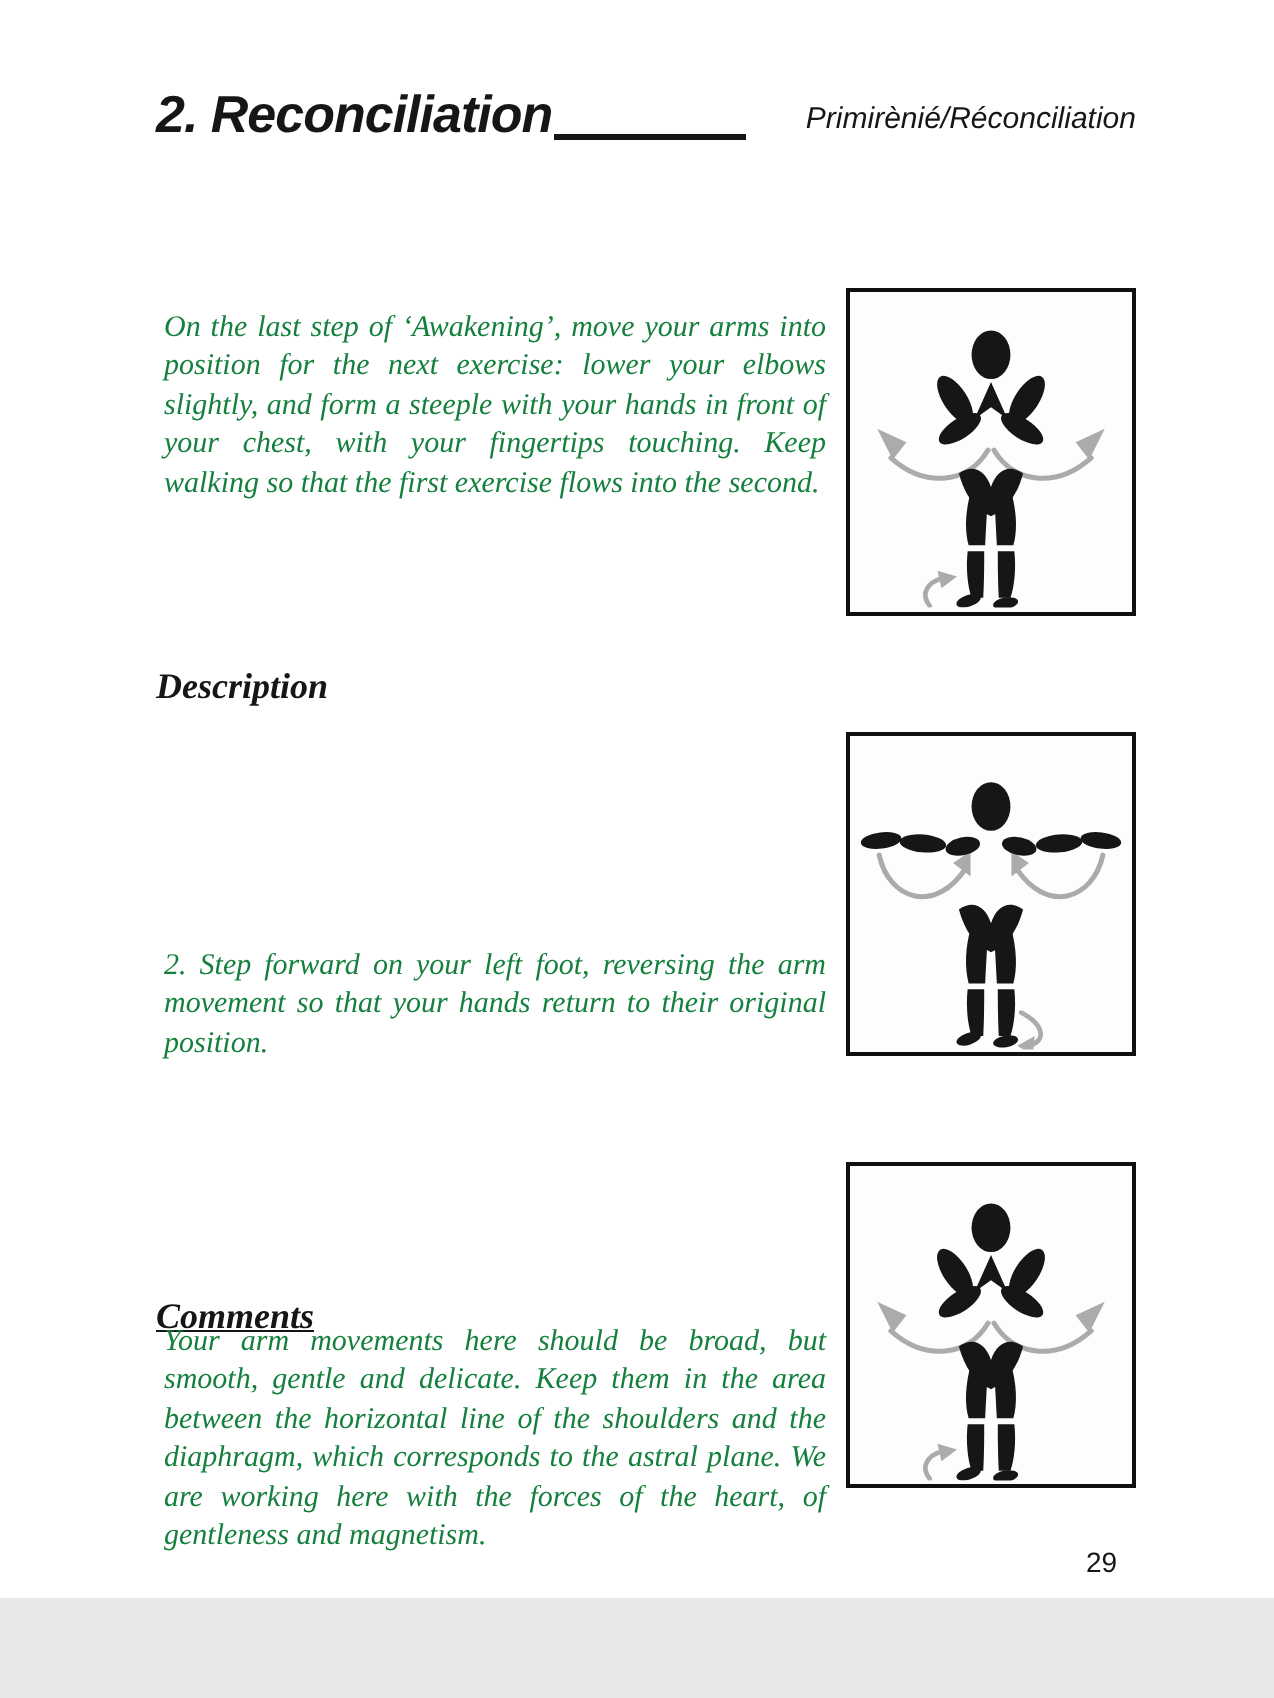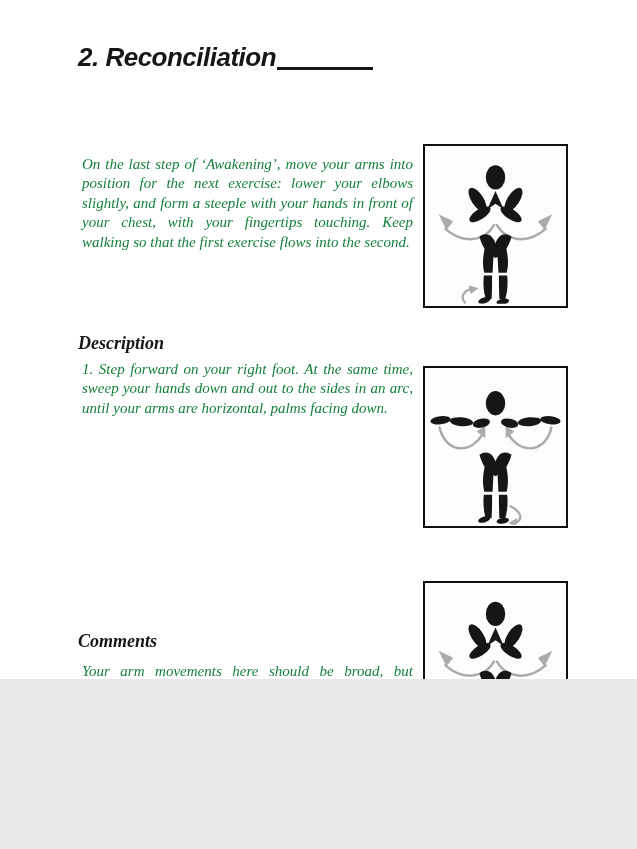--- a/index.html
+++ b/index.html
@@ -1,17 +1,17 @@
 <!DOCTYPE html>
 <html><head>
 <meta charset="utf-8">
 <style>
   html,body{margin:0;padding:0;background:#e8e8e8;}
   .page{
-    position:relative;width:637px;height:679px;background:#ffffff;
+    position:relative;width:637px;height:799px;background:#ffffff;
     color:#161616;overflow:hidden;margin:0 auto;
     font-family:"Liberation Serif",serif;
   }
   .page-title{
     position:absolute;left:78px;top:42px;
     font-family:"Liberation Sans",sans-serif;
     font-weight:700;font-style:italic;
     font-size:26px;letter-spacing:-0.5px;color:#161616;white-space:nowrap;
   }
   .title-rule{
@@ -21,21 +21,21 @@
     position:absolute;right:69px;top:51px;
     font-family:"Liberation Sans",sans-serif;
     font-style:italic;font-size:15px;color:#161616;white-space:nowrap;
   }
   .sec-heading{
     position:absolute;left:78px;
     font-weight:700;font-style:italic;font-size:18px;color:#161616;white-space:nowrap;
   }
   .h-transition{top:127px;}
   .h-description{top:333px;text-align:right;}
-  .h-comments{top:631px;}
+  .h-comments{top:648px;text-decoration:underline;}
   .para{
     position:absolute;left:78px;width:331px;margin:4px;
     font-style:italic;font-size:15px;line-height:19.4px;
     text-align:justify;color:#15803d;
   }
   .p-transition{top:151px;}
   .p-step1{top:356px;}
   .p-step2{top:470px;}
   .p-comments{top:658px;}
   .figure{
@@ -119,31 +119,32 @@
       <path d="M88 141 C 98 146 102 154 93 158" fill="none" stroke="#ababab" stroke-width="2.4" stroke-linecap="round"></path>
       <path d="M86 158 L95 153 L94 163 Z" fill="#ababab"></path>
     </symbol>
   </defs>
 </svg>
 
 <div class="page">
 
   <div class="page-title">2. Reconciliation</div>
   <div class="title-rule"></div>
+  <div class="page-subtitle">Primirènié/Réconciliation</div>
 
   <p class="para p-transition">On the last step of ‘Awakening’, move your arms into position for the next exercise: lower your elbows slightly, and form a steeple with your hands in front of your chest, with your fingertips touching. Keep walking so that the first exercise flows into the second.</p>
 
   <div class="figure fig1">
     <svg role="img" viewBox="0 0 145 160" aria-label="Standing figure with hands forming a steeple at the chest; grey arrows sweep down and out to both sides; small grey stepping arrow at the left foot.">
       <use href="#fig-steeple"></use>
     </svg>
   </div>
 
   <div class="sec-heading h-description">Description</div>
-  <p class="para p-step1">1. Step forward on your right foot. At the same time, sweep your hands down and out to the sides in an arc, until your arms are horizontal, palms facing down.</p>
+  <p class="para p-step2">2. Step forward on your left foot, reversing the arm movement so that your hands return to their original position.</p>
 
   <div class="figure fig2">
     <svg role="img" viewBox="0 0 145 160" aria-label="Standing figure with arms extended horizontally, palms down; grey arrows curve from the sides up towards the chest; small grey stepping arrow at the right foot.">
       <use href="#fig-arms-out"></use>
     </svg>
   </div>
 
   <div class="figure fig3">
     <svg role="img" viewBox="0 0 145 160" aria-label="Standing figure with hands forming a steeple at the chest; grey arrows sweep down and out to both sides; small grey stepping arrow at the left foot.">
       <use href="#fig-steeple"></use>

